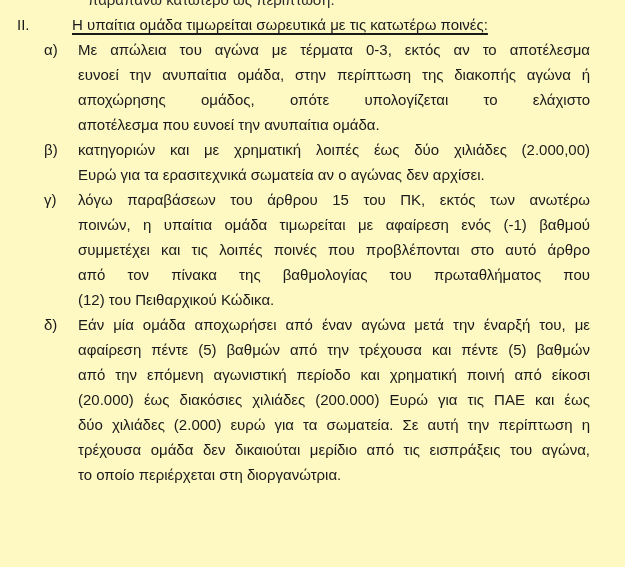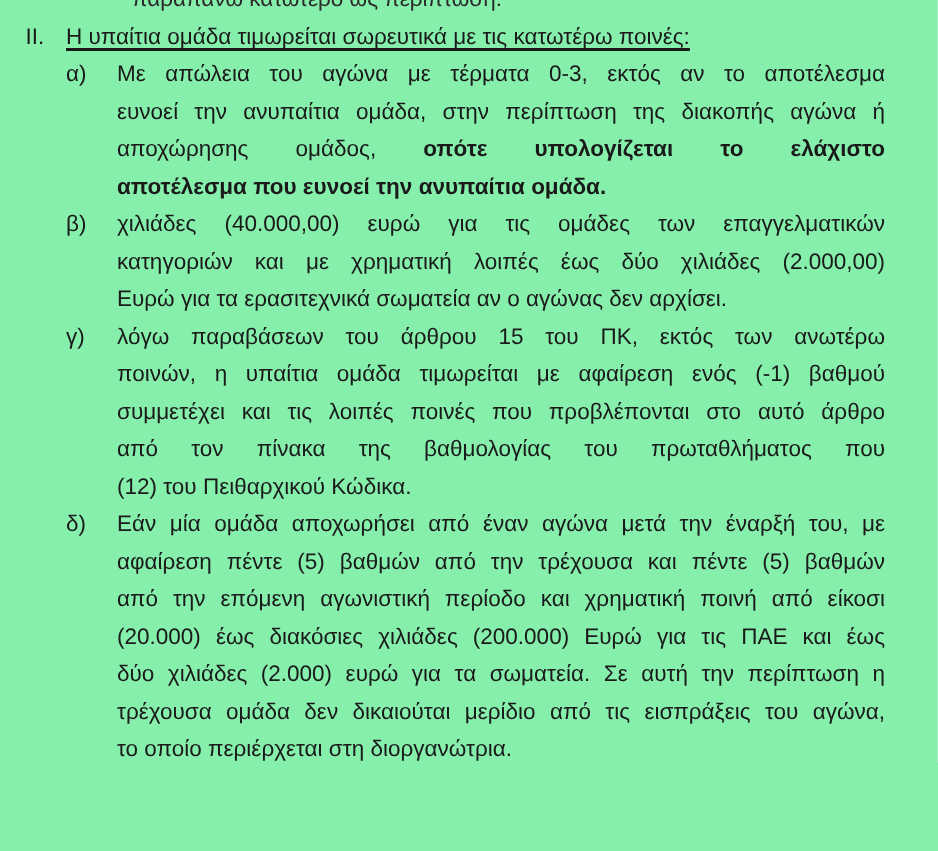--- a/index.html
+++ b/index.html
@@ -6,21 +6,21 @@
   html, body { width: 625px; height: 567px; }
   body {
     background: #ffffff;
     font-family: "Liberation Sans", sans-serif;
   }
   .page {
     position: relative;
     width: 625px;
     height: 567px;
     overflow: hidden;
-    background: #86efac;
+    background: #fef9c3;
     color: #1a1a1a;
     font-size: 15px;
     line-height: 25px;
   }
   
   .clipped-line {
     position: absolute;
     top: -13px;
     left: 88px;
     white-space: nowrap;
@@ -31,38 +31,39 @@
     top: 12px;
     left: 17px;
     display: flex;
     width: 590px;
   }
   .numeral { width: 27px; flex: 0 0 27px; }
   .heading-text {
     text-decoration: underline;
     text-underline-offset: 3px;
     text-decoration-thickness: 1.5px;
+    margin-left: 28px;
   }
   .items {
     position: absolute;
     top: 37px;
     left: 44px;
     width: 546px;
   }
   .item { display: flex; }
   .marker { width: 34px; flex: 0 0 34px; }
   .item-body { width: 512px; }
   .line {
     text-align: justify;
     text-align-last: justify;
     height: 25px;
     overflow: hidden;
   }
   .line.last { text-align-last: left; }
-  .b { font-weight: bold; }
+  .b { font-weight: normal; }
 </style>
 </head>
 <body>
 
 <div class="page">
 
   <div class="clipped-line">
     <span>παραπάνω κατώτερο ως περίπτωση.</span>
   </div>
 
@@ -79,21 +80,20 @@
         <div class="line"><span>Με απώλεια του αγώνα με τέρματα 0-3, εκτός αν το αποτέλεσμα</span><span class="b"></span></div>
         <div class="line"><span>ευνοεί την ανυπαίτια ομάδα, στην περίπτωση της διακοπής αγώνα ή</span><span class="b"></span></div>
         <div class="line"><span>αποχώρησης ομάδος, </span><span class="b">οπότε υπολογίζεται το ελάχιστο</span></div>
         <div class="line last"><span></span><span class="b">αποτέλεσμα που ευνοεί την ανυπαίτια ομάδα.</span></div>
       </div>
     </div>
 
     <div class="item">
       <span class="marker">β)</span>
       <div class="item-body">
-        <div class="line"><span>χιλιάδες (40.000,00) ευρώ για τις ομάδες των επαγγελματικών</span></div>
         <div class="line"><span>κατηγοριών και με χρηματική λοιπές έως δύο χιλιάδες (2.000,00)</span></div>
         <div class="line last"><span>Ευρώ για τα ερασιτεχνικά σωματεία αν ο αγώνας δεν αρχίσει.</span></div>
       </div>
     </div>
 
     <div class="item">
       <span class="marker">γ)</span>
       <div class="item-body">
         <div class="line"><span>λόγω παραβάσεων του άρθρου 15 του ΠΚ, εκτός των ανωτέρω</span></div>
         <div class="line"><span>ποινών, η υπαίτια ομάδα τιμωρείται με αφαίρεση ενός (-1) βαθμού</span></div>

